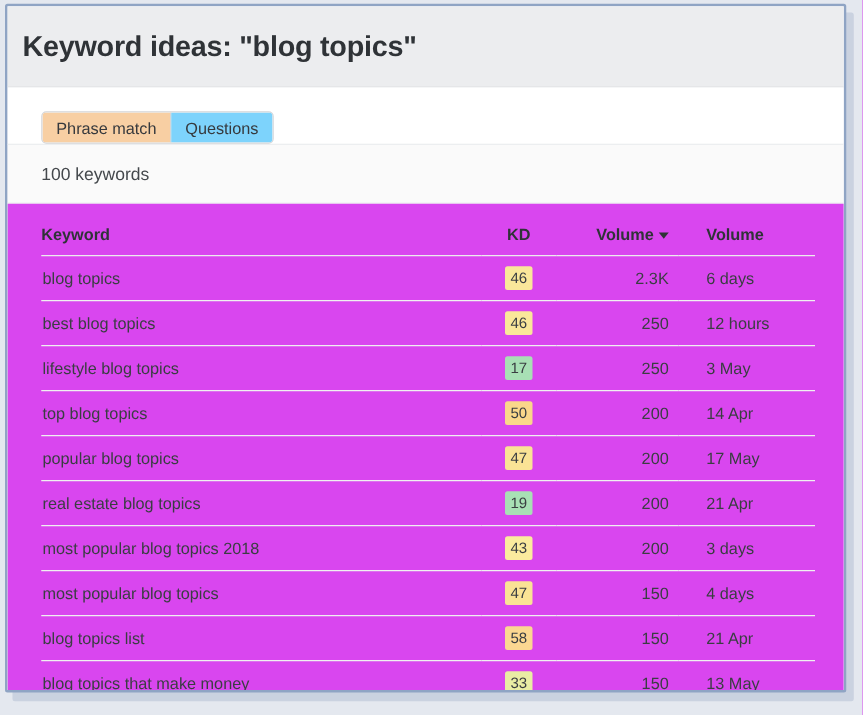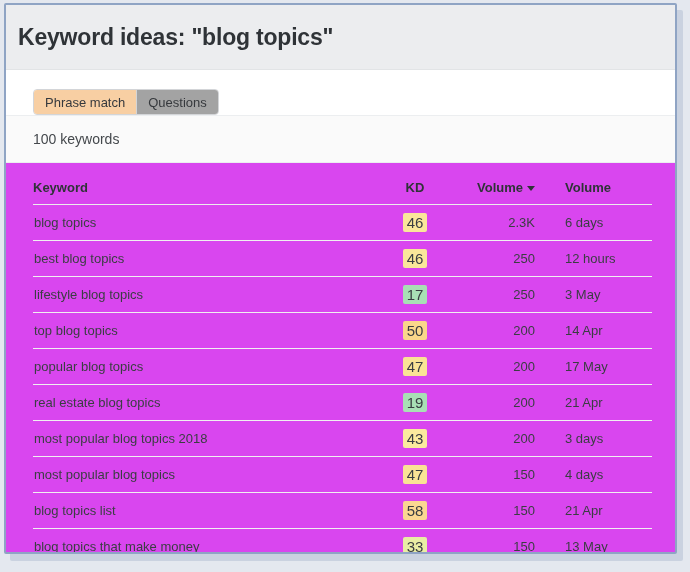--- a/index.html
+++ b/index.html
@@ -62,21 +62,21 @@
     border-radius: 4px;
     overflow: hidden;
     height: 26px;
   }
   .tab {
     display: flex;
     align-items: center;
     padding: 0 11px;
     font-size: 13px;
     color: #36393d;
-    background: #a3a3a3;
+    background: #7dd3fc;
     cursor: pointer;
     white-space: nowrap;
     border-right: 1px solid #d3d5d8;
   }
   .tab:last-child { border-right: none; }
   .tab.active { background: #f8cfa3; }
 
   
   #count-row {
     height: 48px;
@@ -121,21 +121,21 @@
     vertical-align: middle;
     white-space: nowrap;
   }
   tbody tr:last-child td { border-bottom: none; }
 
   .kd-badge {
     display: inline-block;
     min-width: 22px;
     padding: 2px 4px;
     border-radius: 2px;
-    font-size: 15px;
+    font-size: 12px;
     color: #3a3e42;
     text-align: center;
     line-height: 15px;
   }
 
   .sort-arrow {
     display: inline-block;
     width: 0; height: 0;
     margin-left: 4px;
     vertical-align: middle;

